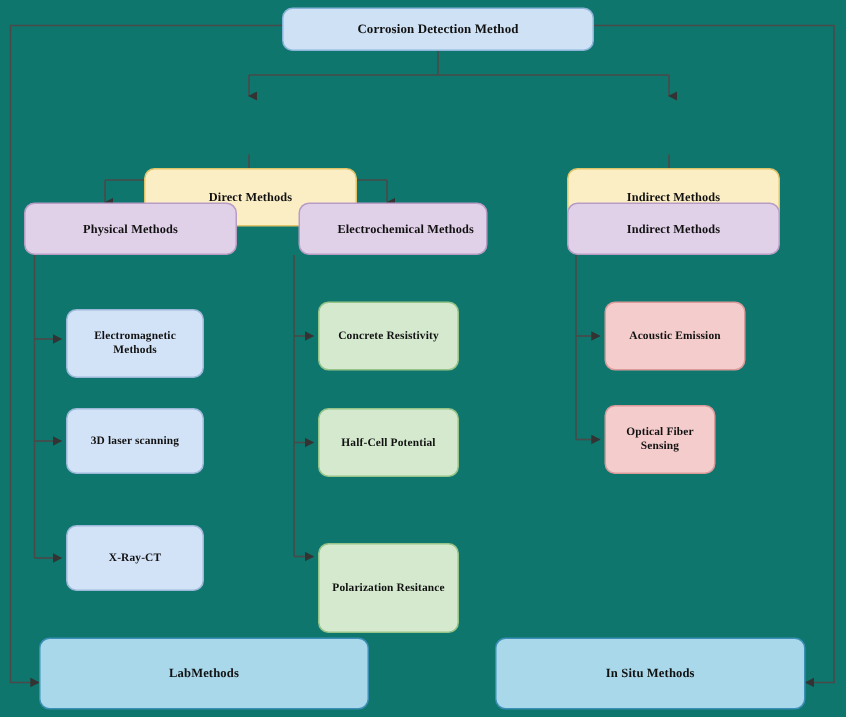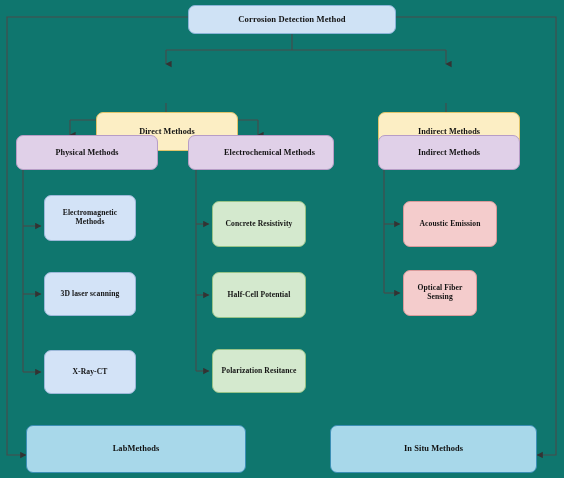--- a/index.html
+++ b/index.html
@@ -108,44 +108,44 @@
   <div class="node n-level" style="left:96px; top:64px; width:142px; height:39px;">
     <span>Direct Methods</span>
   </div>
   <div class="node n-level" style="left:378px; top:64px; width:142px; height:39px;">
     <span>Indirect Methods</span>
   </div>
 
   <div class="node n-cat" style="left:16px; top:135px; width:142px; height:35px;">
     <span>Physical Methods</span>
   </div>
-  <div class="node n-cat" style="left:188px; top:135px; width:146px; height:35px;padding-left:17px;">
+  <div class="node n-cat" style="left:199px; top:135px; width:126px; height:35px;padding-left:17px;">
     <span>Electrochemical Methods</span>
   </div>
   <div class="node n-cat" style="left:378px; top:135px; width:142px; height:35px;">
     <span>Indirect Methods</span>
   </div>
 
-  <div class="node n-blue" style="left:44px; top:195px; width:92px; height:46px;">
+  <div class="node n-blue" style="left:44px; top:206px; width:92px; height:46px;">
     <span>Electromagnetic Methods</span>
   </div>
   <div class="node n-blue" style="left:44px; top:272px; width:92px; height:44px;">
     <span>3D laser scanning</span>
   </div>
   <div class="node n-blue" style="left:44px; top:350px; width:92px; height:44px;">
     <span>X-Ray-CT</span>
   </div>
 
   <div class="node n-green" style="left:212px; top:201px; width:94px; height:46px;">
     <span>Concrete Resistivity</span>
   </div>
   <div class="node n-green" style="left:212px; top:272px; width:94px; height:46px;">
     <span>Half-Cell Potential</span>
   </div>
-  <div class="node n-green" style="left:212px; top:349px; width:94px; height:44px;">
+  <div class="node n-green" style="left:212px; top:362px; width:94px; height:60px;">
     <span>Polarization Resitance</span>
   </div>
 
   <div class="node n-red" style="left:403px; top:201px; width:94px; height:46px;">
     <span>Acoustic Emission</span>
   </div>
   <div class="node n-red" style="left:403px; top:270px; width:74px; height:46px;">
     <span>Optical Fiber Sensing</span>
   </div>
 

